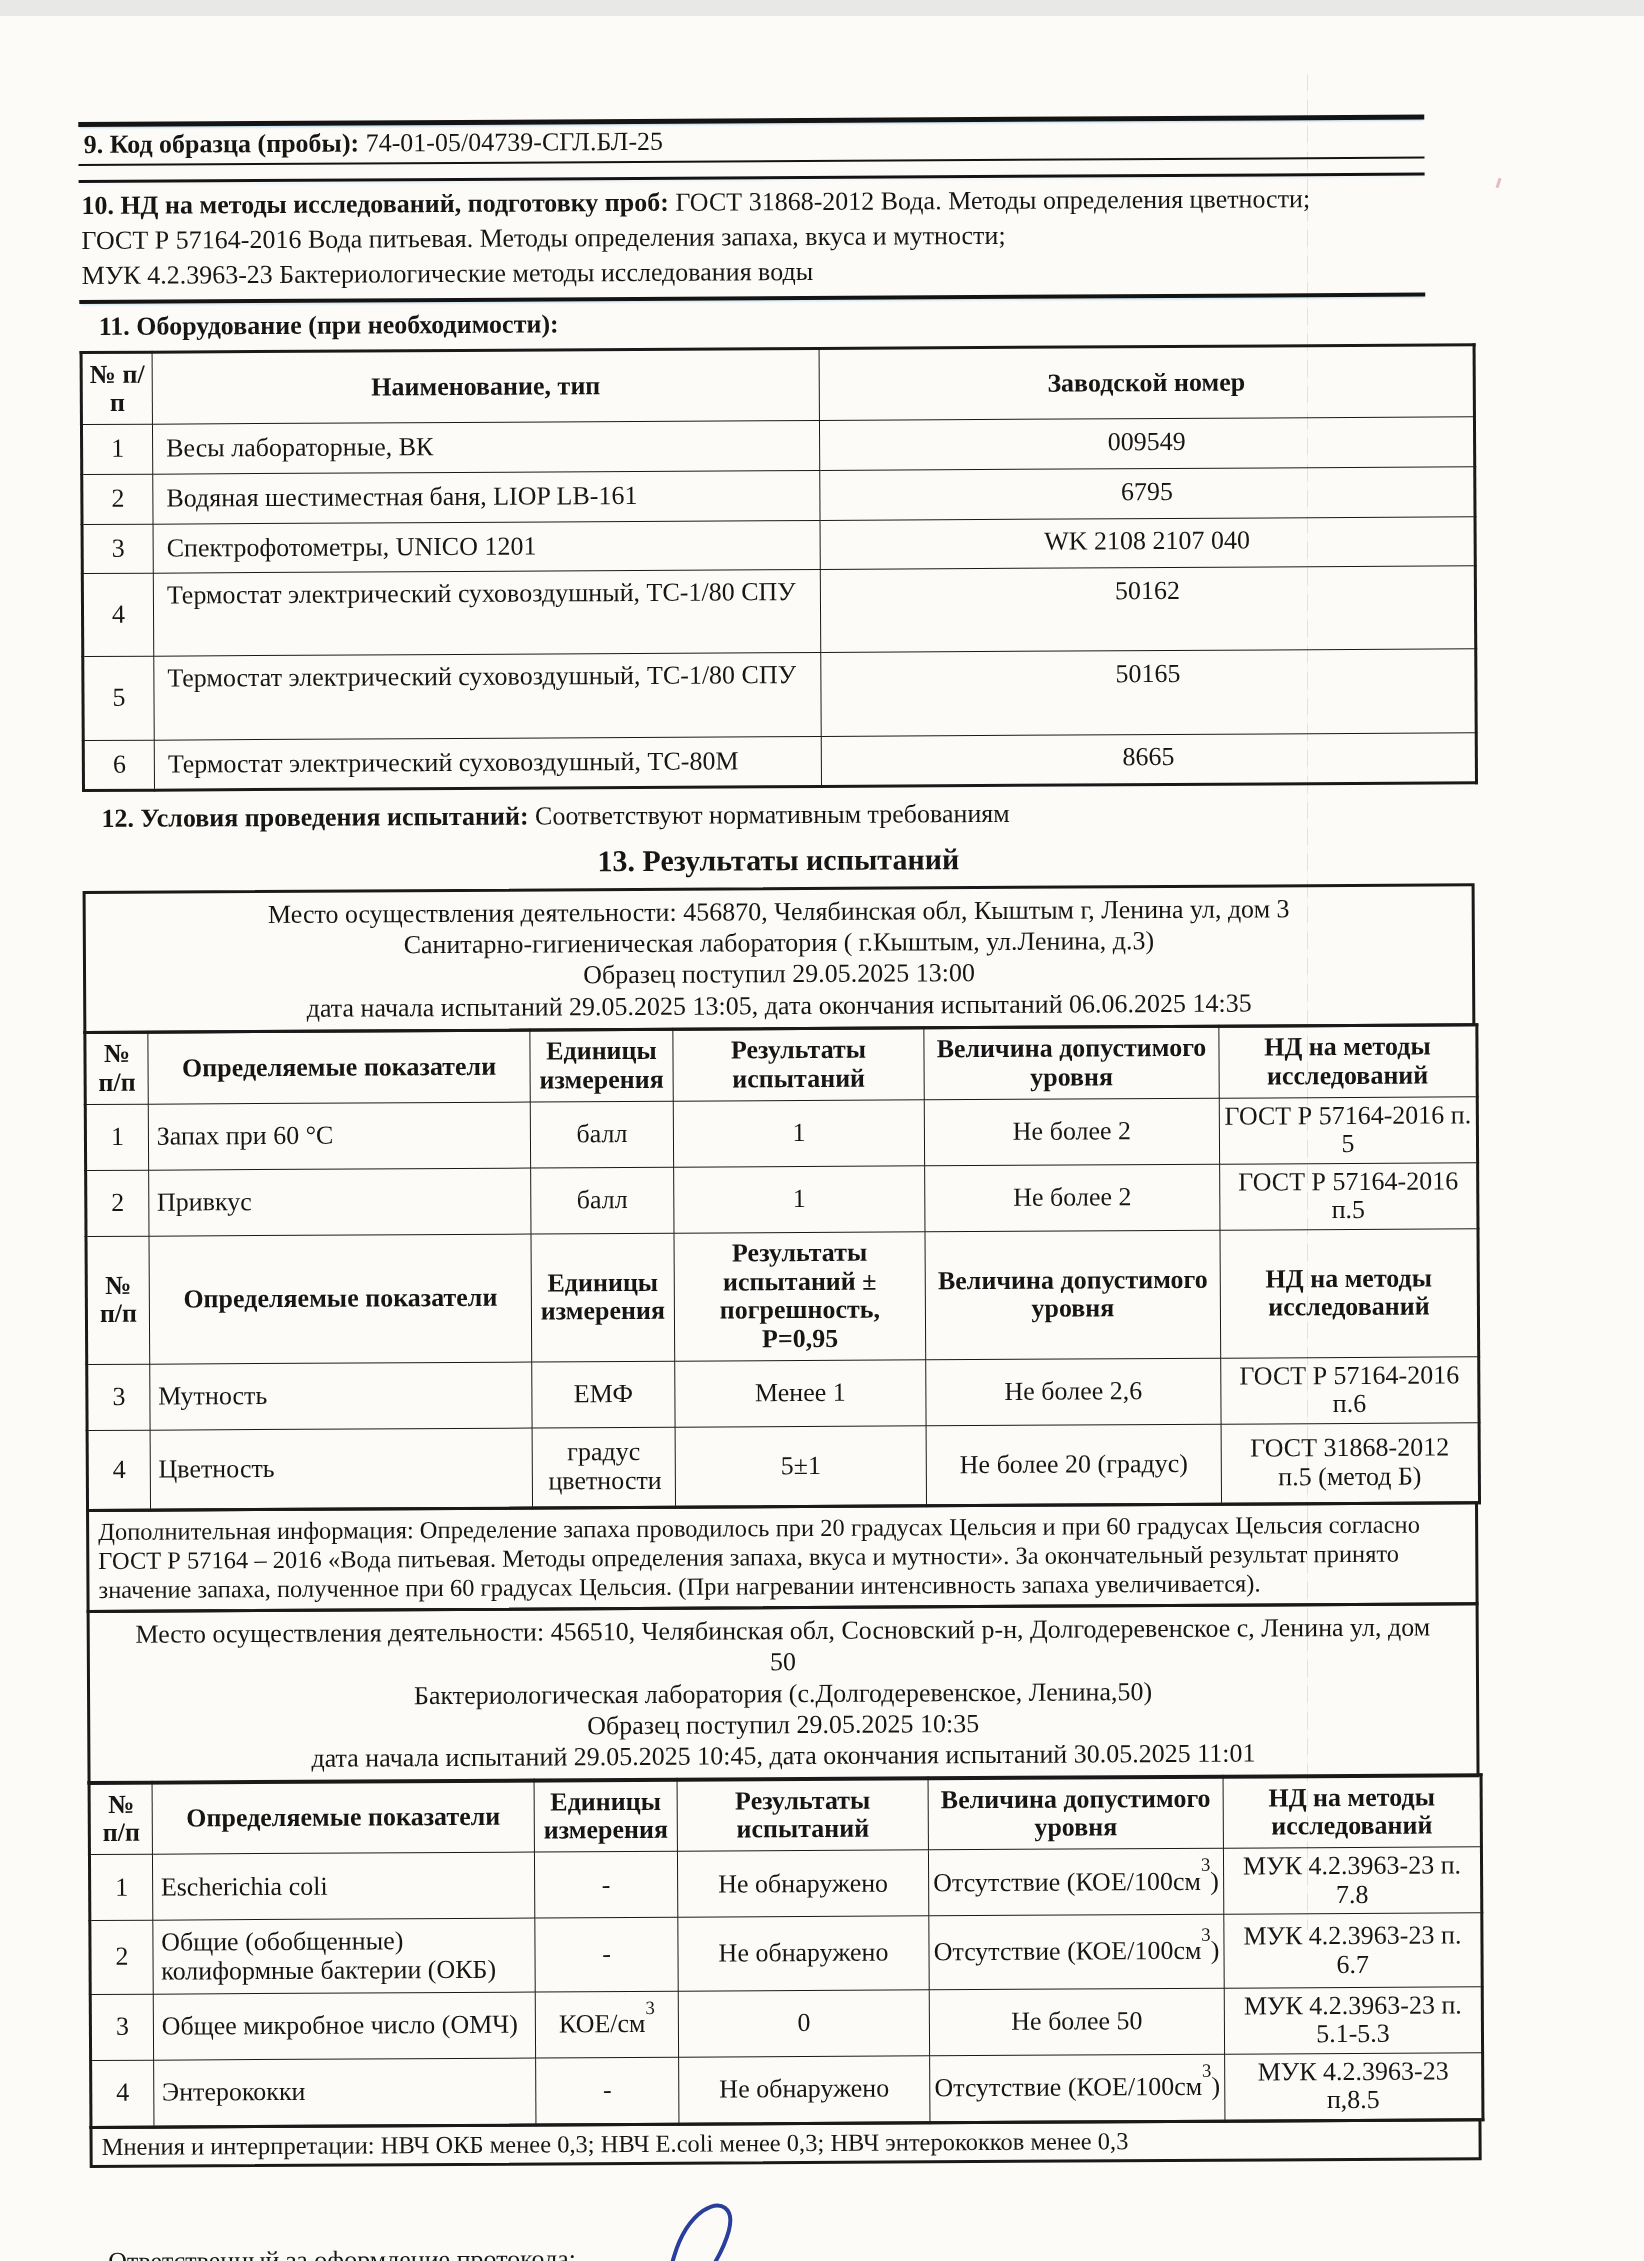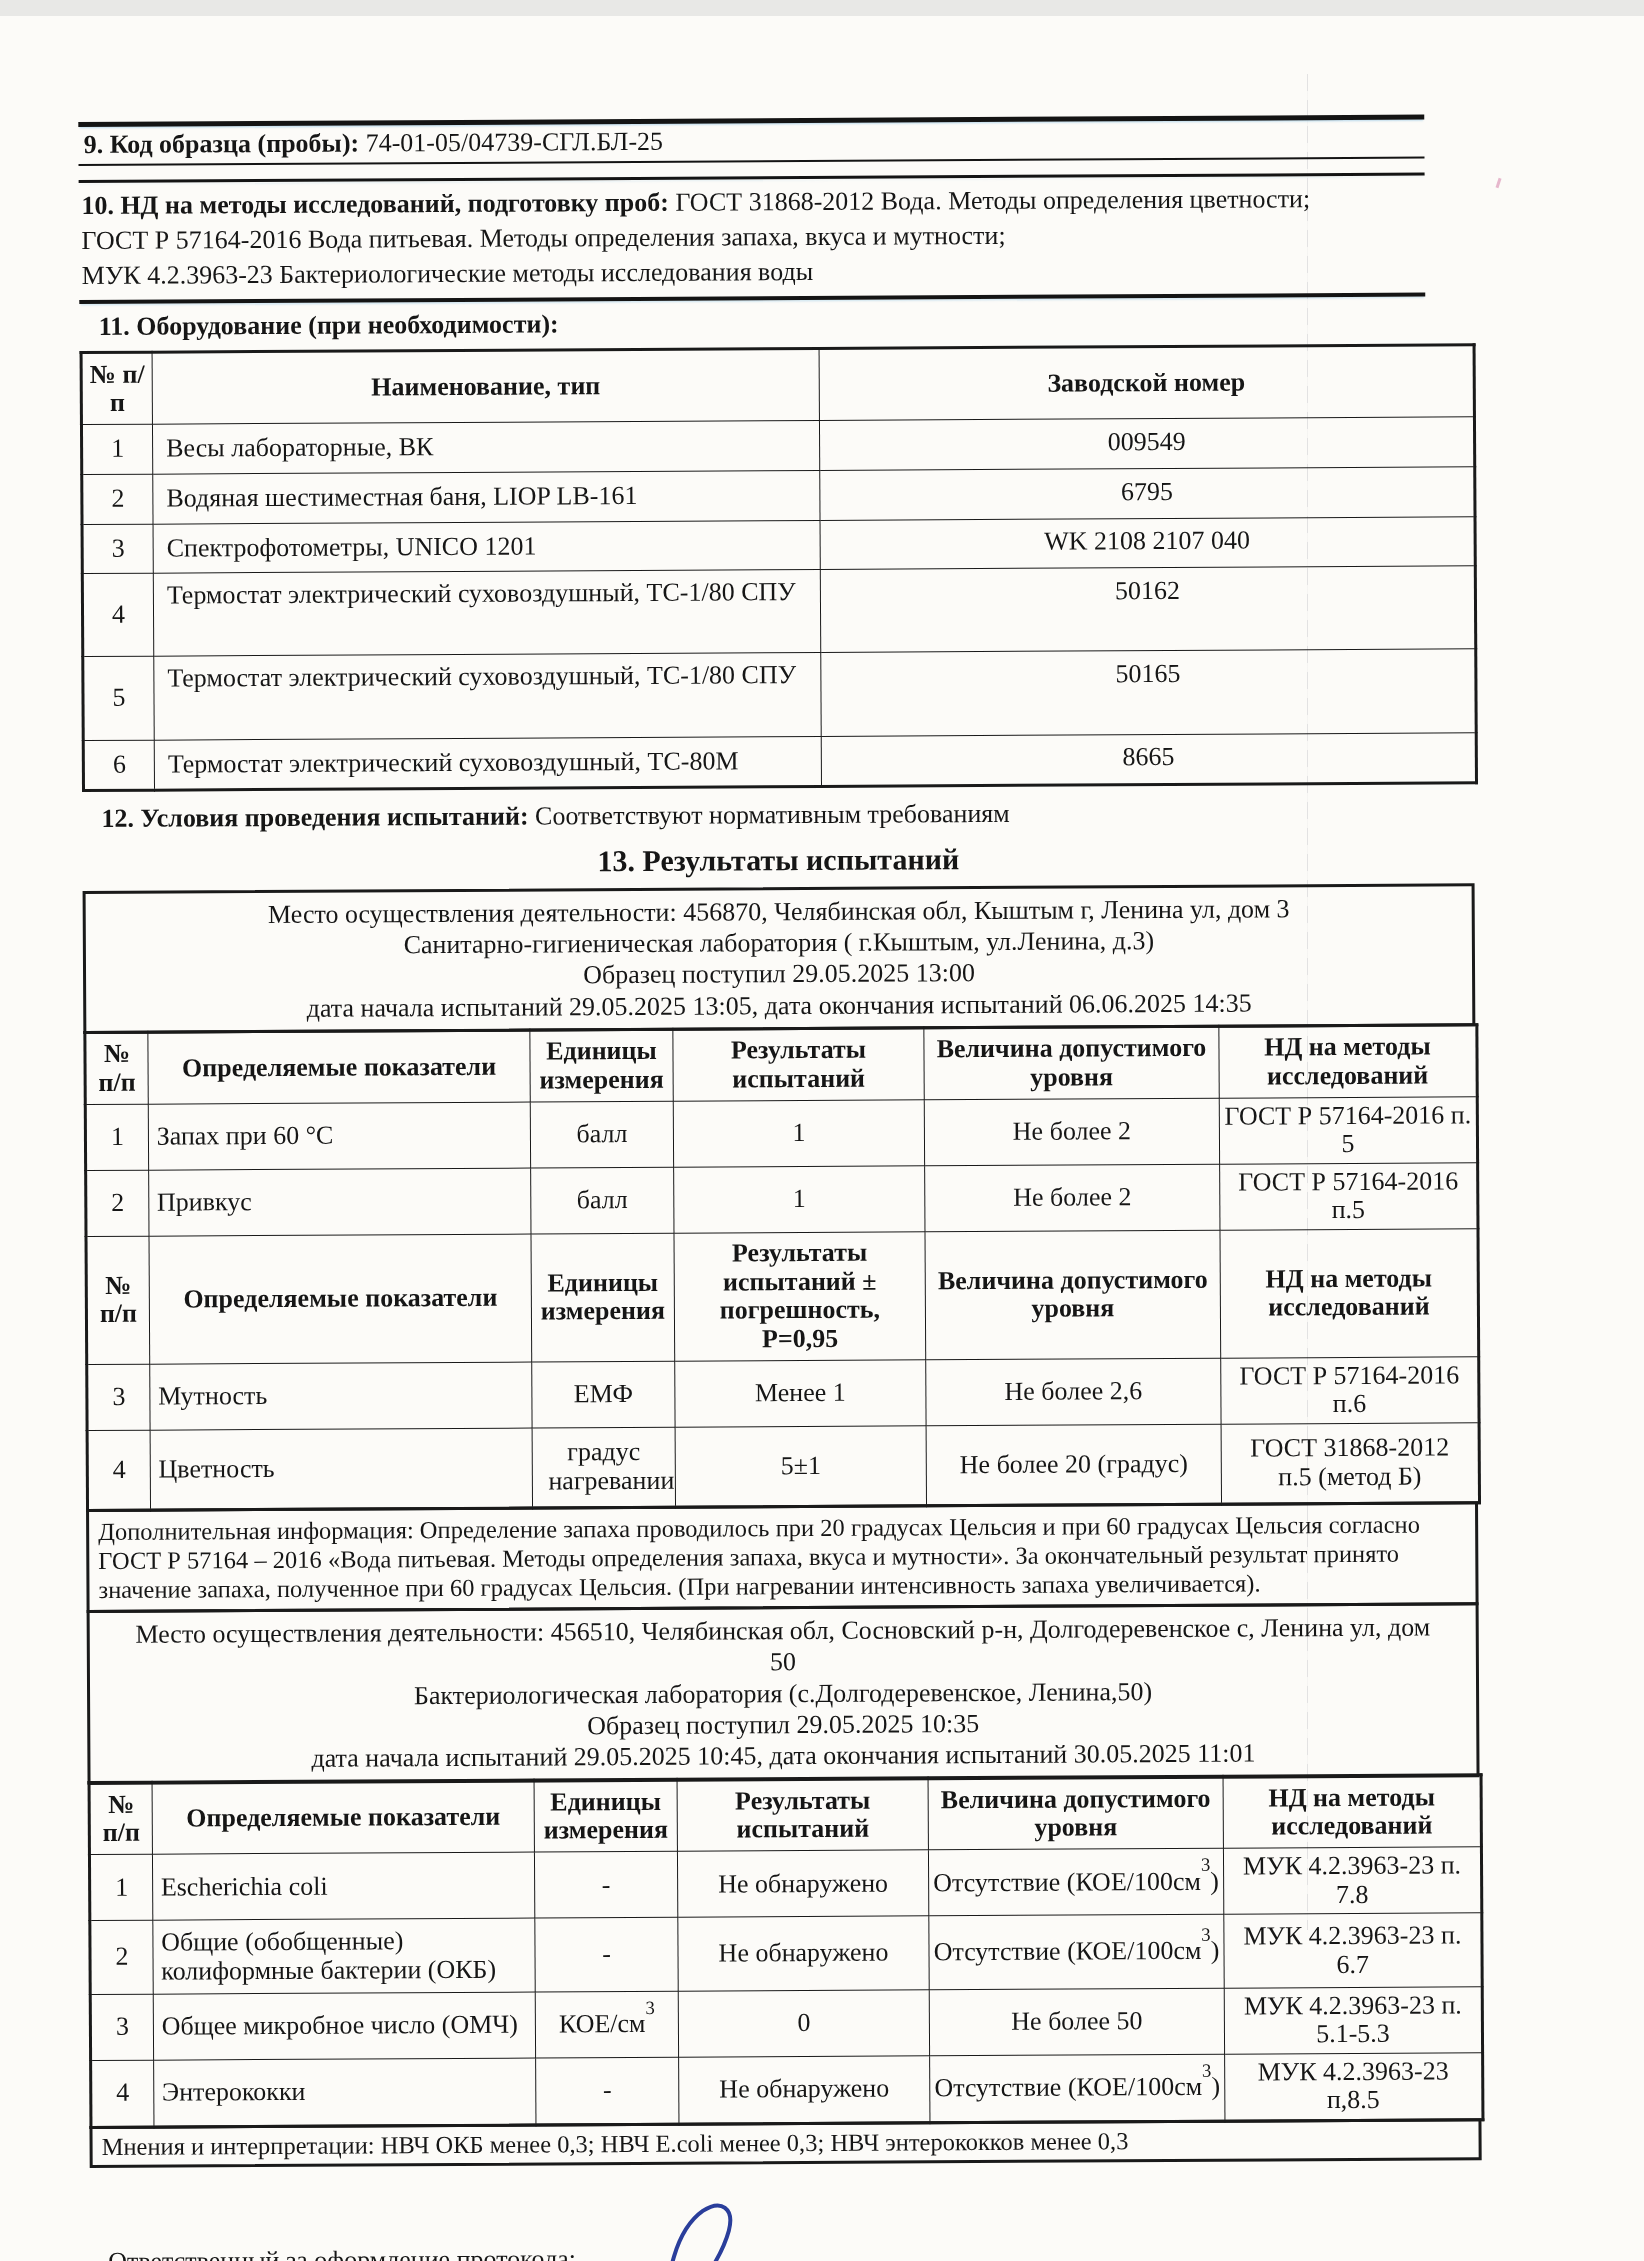--- a/index.html
+++ b/index.html
@@ -180,21 +180,21 @@
             <td>3</td>
             <td class="param">Мутность</td>
             <td>ЕМФ</td>
             <td>Менее 1</td>
             <td>Не более 2,6</td>
             <td>ГОСТ Р 57164-2016 п.6</td>
           </tr>
           <tr>
             <td>4</td>
             <td class="param">Цветность</td>
-            <td style="padding:10.3px 15.5px;">градус нагревании</td>
+            <td style="padding:10.3px 15.5px;">градус цветности</td>
             <td>5±1</td>
             <td>Не более 20  (градус)</td>
             <td style="padding:6.4px 19.3px;">ГОСТ 31868-2012 п.5 (метод Б)</td>
           </tr>
         </tbody>
           </table>
 
         <div class="infobox stack">Дополнительная информация: Определение запаха проводилось при 20 градусах Цельсия и при 60 градусах Цельсия согласно ГОСТ Р 57164 – 2016 «Вода питьевая. Методы определения запаха, вкуса и мутности». За окончательный результат принято значение запаха, полученное при 60 градусах Цельсия. (При нагревании интенсивность запаха увеличивается).</div>
 
         <div class="locbox stack">

